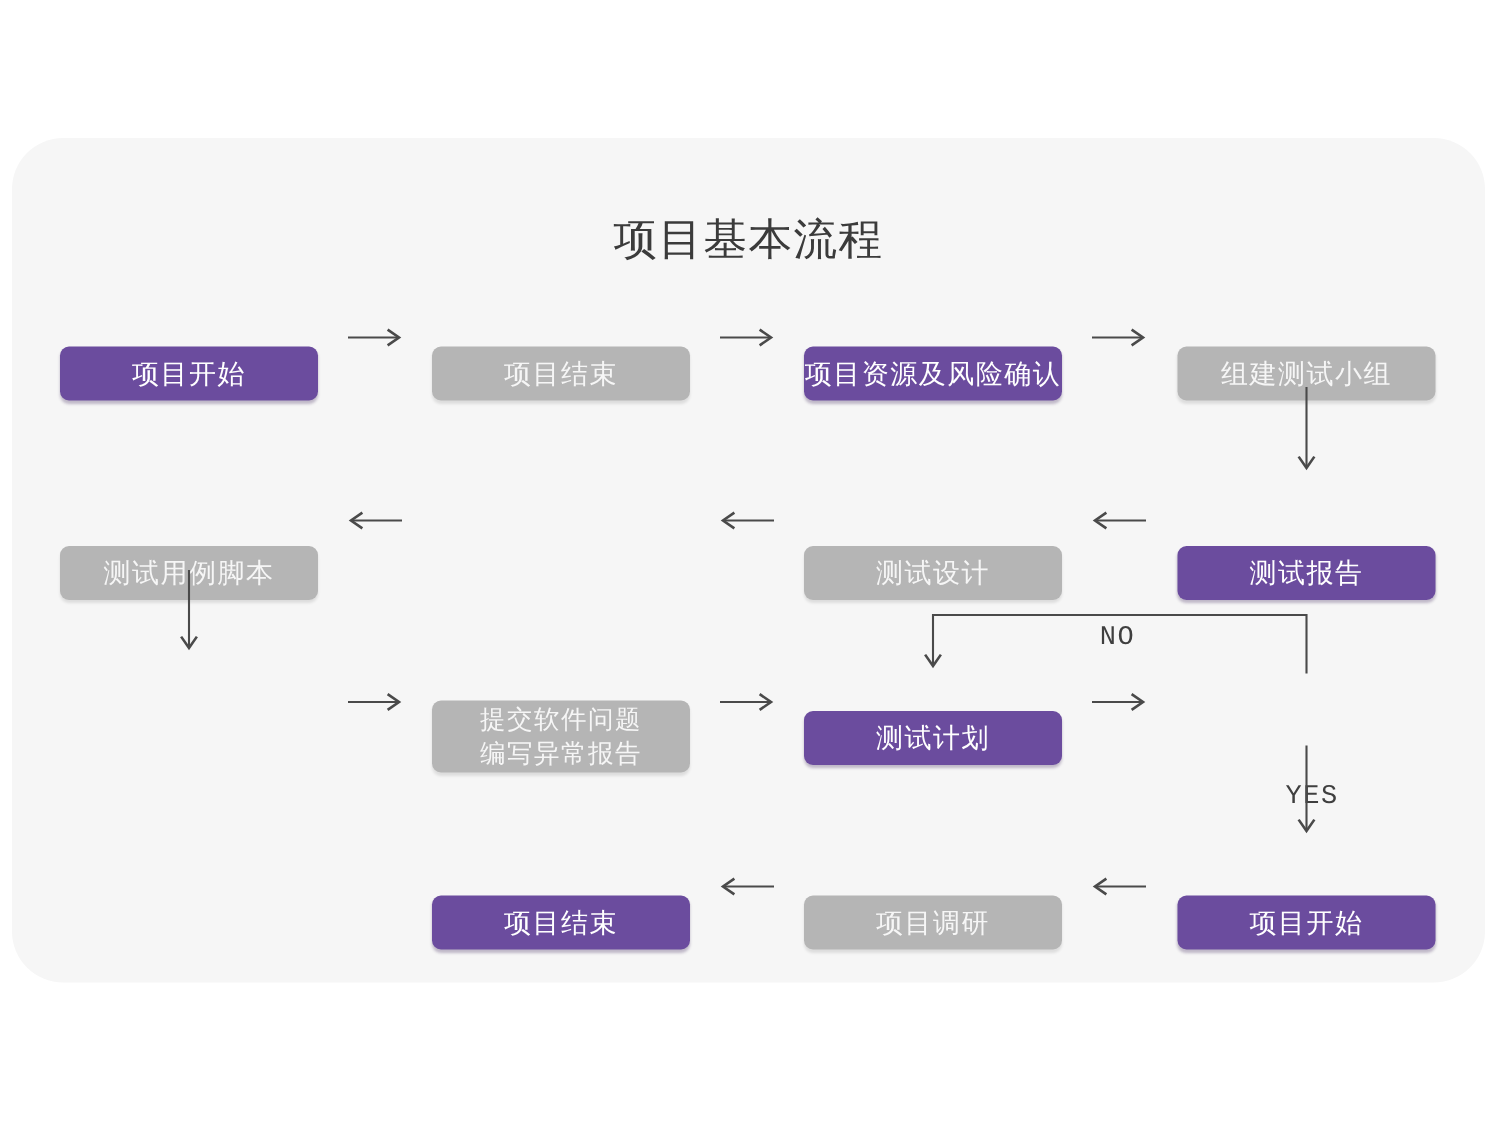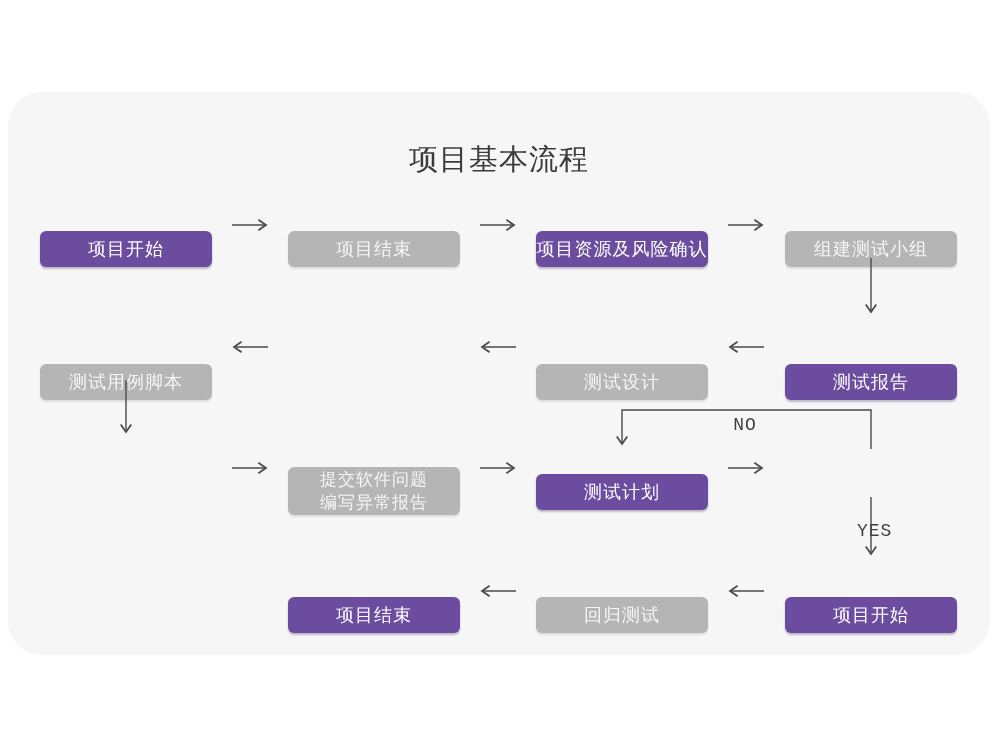--- a/index.html
+++ b/index.html
@@ -51,21 +51,21 @@
 
   <div class="node c4 r2" data-variant="purple">测试报告</div>
   <div class="node c3 r2" data-variant="gray">测试设计</div>
   <div class="node c1 r2" data-variant="gray">测试用例脚本</div>
 
   <div class="node c2 tall" data-variant="gray">提交软件问题
 编写异常报告</div>
   <div class="node c3 r3" data-variant="purple">测试计划</div>
 
   <div class="node c4 r4" data-variant="purple">项目开始</div>
-  <div class="node c3 r4" data-variant="gray">回归测试</div>
+  <div class="node c3 r4" data-variant="gray">项目调研</div>
   <div class="node c2 r4" data-variant="purple">项目结束</div>
 
   <div class="edge-label label-no">NO</div>
   <div class="edge-label label-yes">YES</div>
 
   <svg class="arrows" viewBox="0 0 1000 750">
     <defs>
       <marker id="ah" viewBox="0 0 12 12" refX="9" refY="6" markerWidth="10" markerHeight="10" orient="auto-start-reverse">
         <path class="flow-head" d="M2.5,1.5 L9,6 L2.5,10.5"></path>
       </marker>

